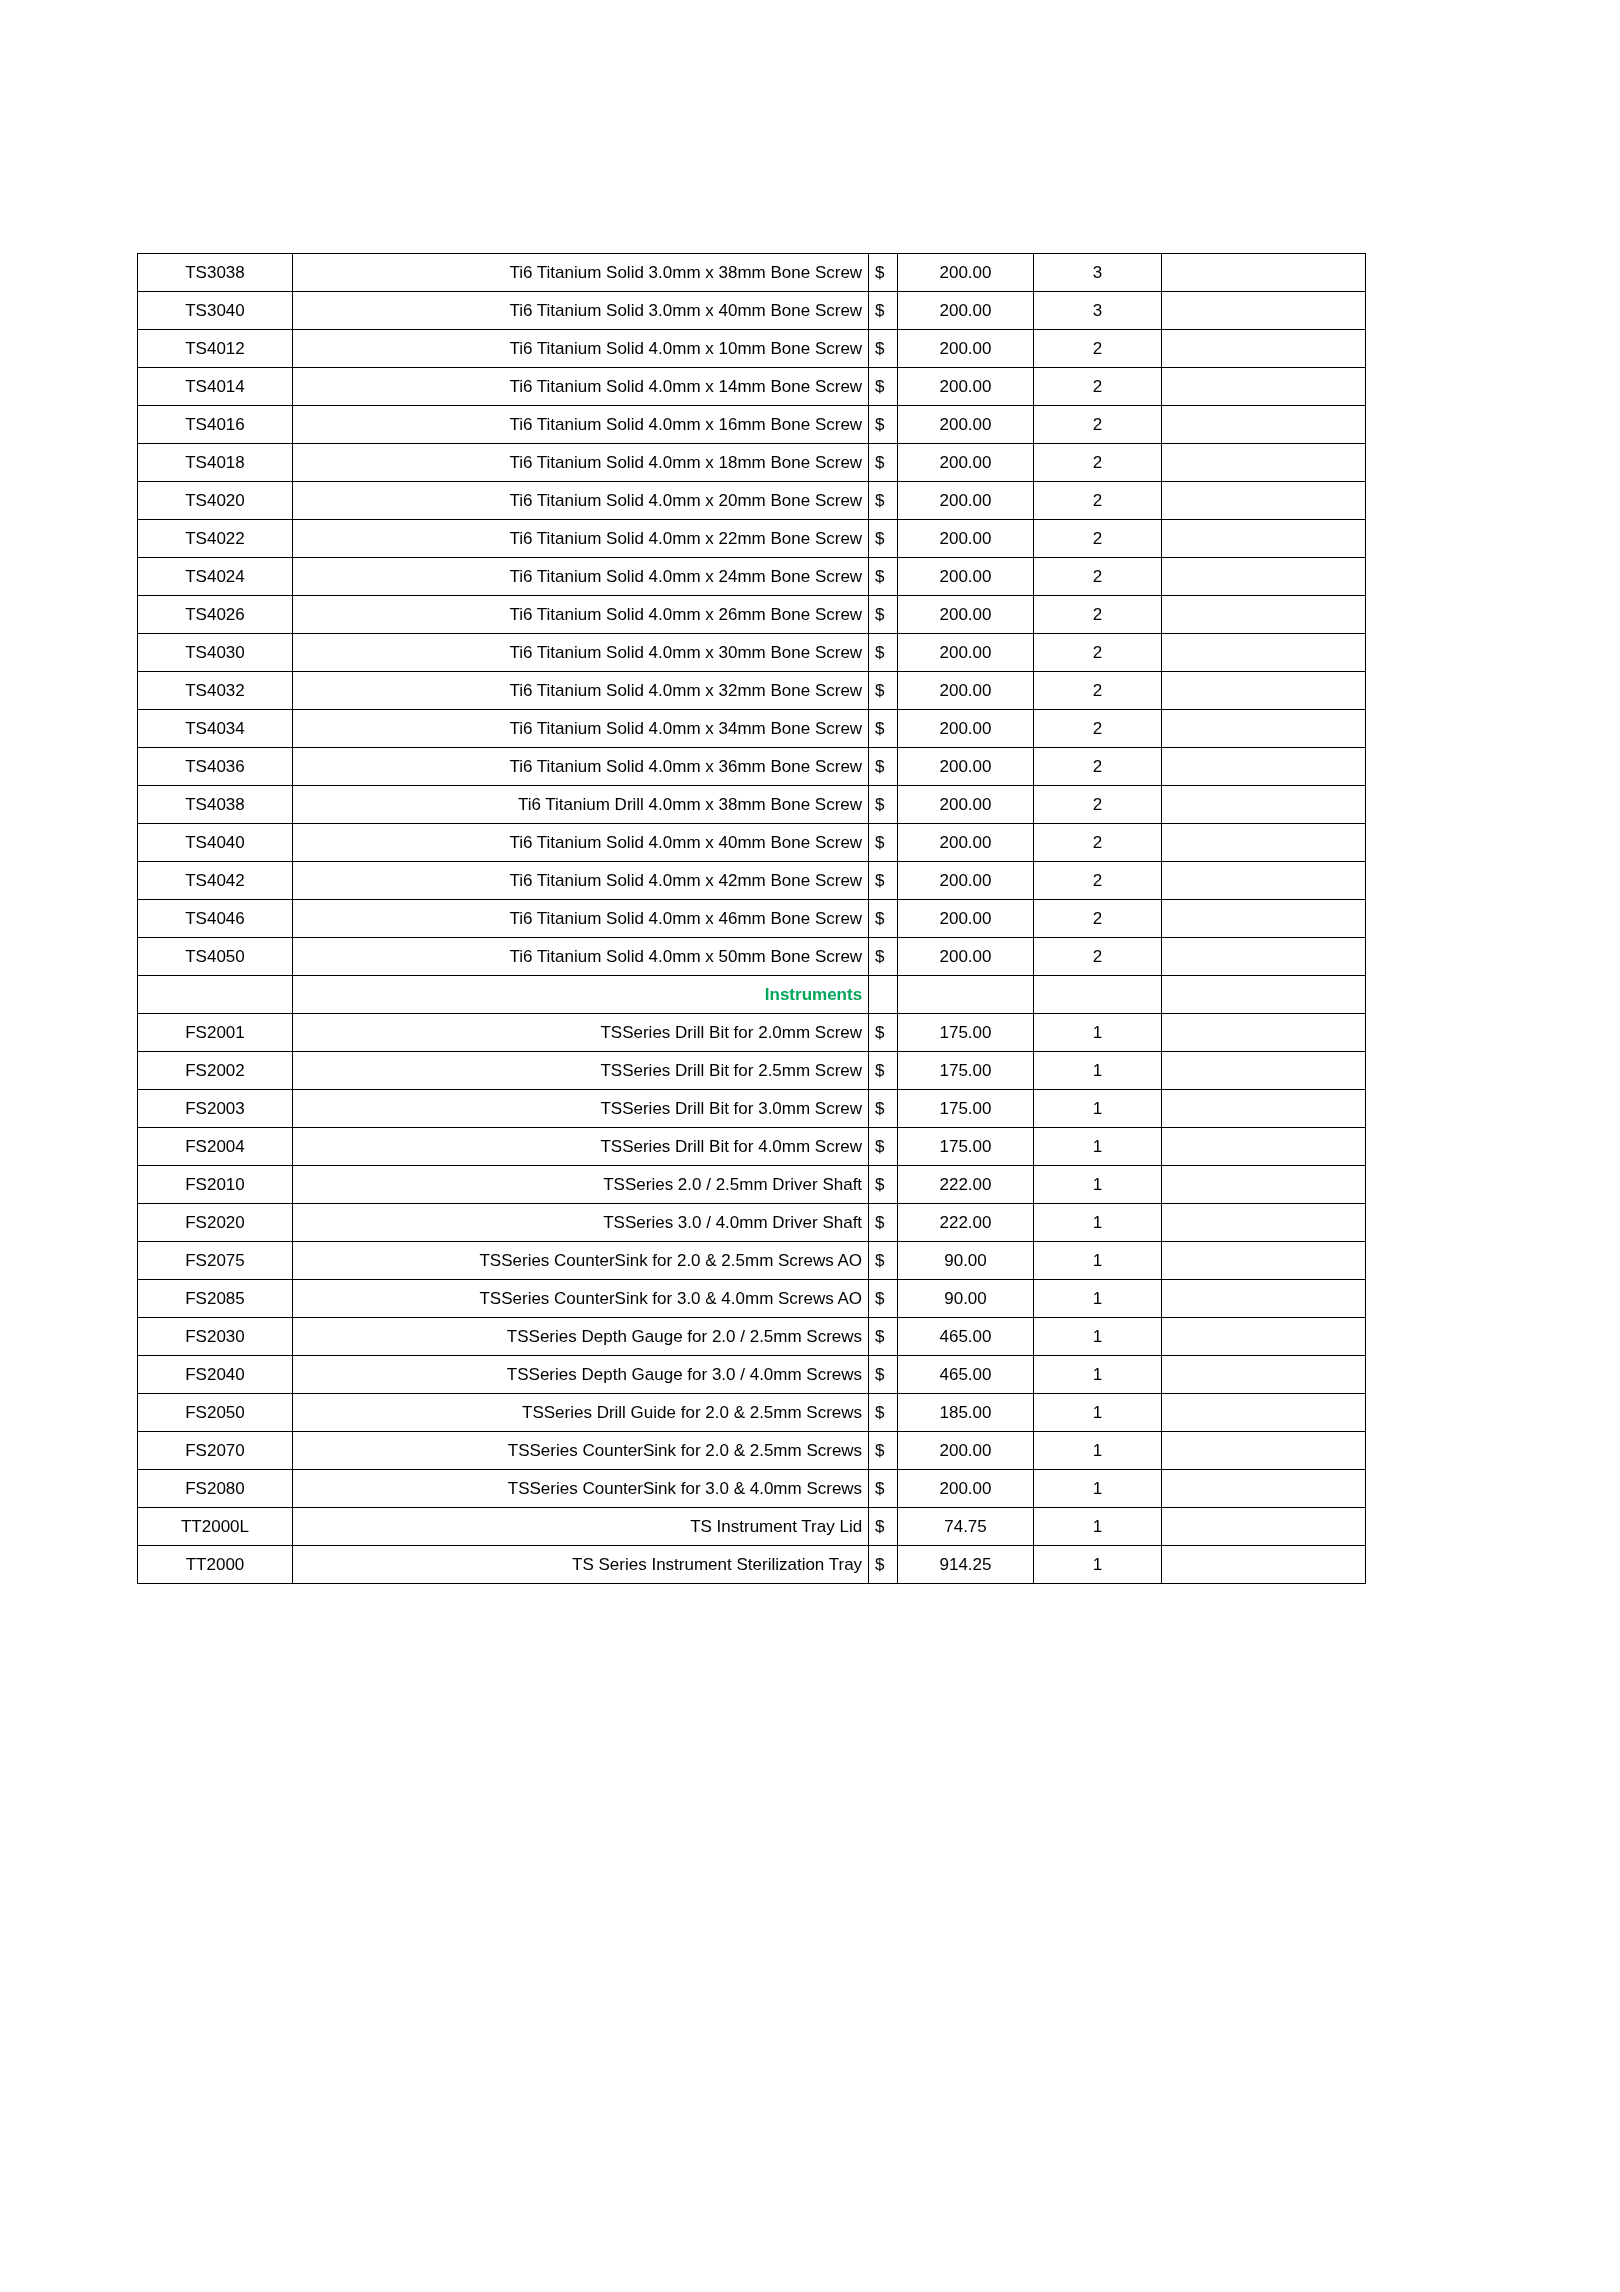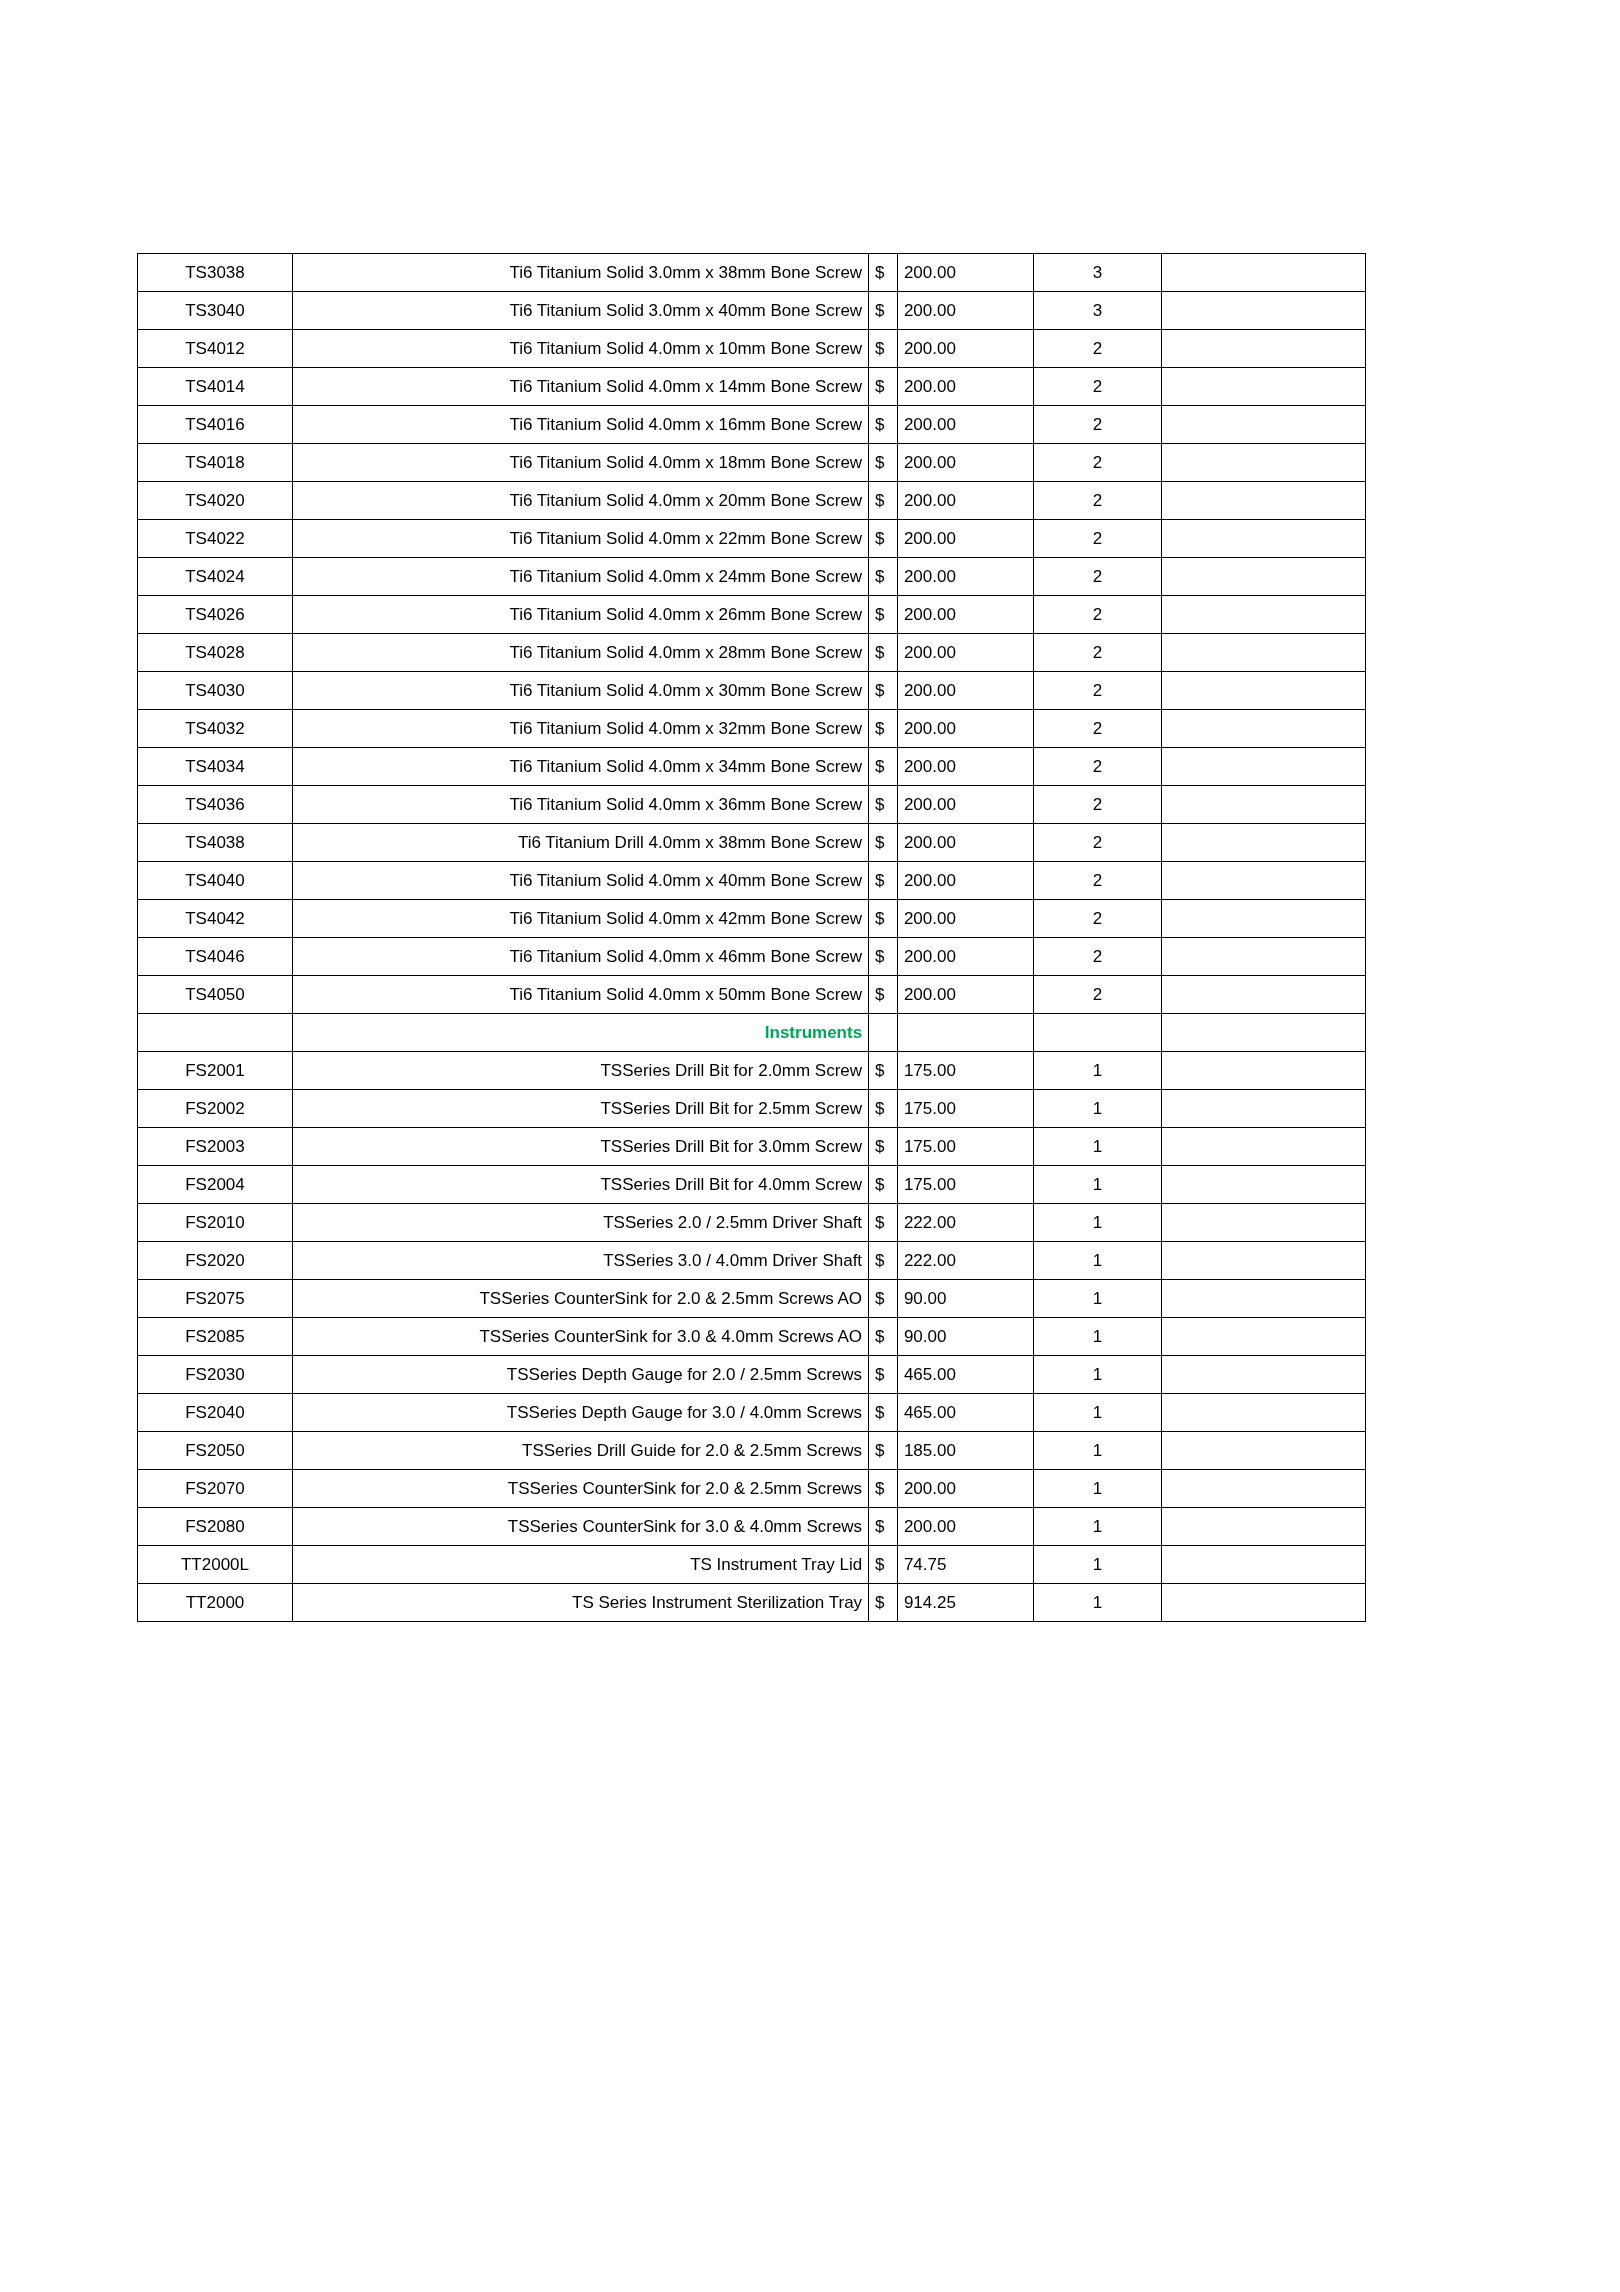--- a/index.html
+++ b/index.html
@@ -55,21 +55,21 @@
   td.desc {
     text-align: right;
     padding-left: 6.9px;
   }
   td.cur {
     text-align: left;
     border-right: none;
     padding-left: 6.9px;
   }
   td.price {
-    text-align: left;
+    text-align: center;
     border-left: none;
     padding-right: 13.7px;
   }
   td.qty {
     text-align: center;
   }
   td.blank {
     text-align: center;
   }
   tr.section td.desc {
@@ -167,28 +167,20 @@
           </tr>
           <tr>
             <td class="code">TS4026</td>
             <td class="desc">Ti6 Titanium Solid 4.0mm x 26mm Bone Screw</td>
             <td class="cur">$</td>
             <td class="price">200.00</td>
             <td class="qty">2</td>
             <td class="blank"></td>
           </tr>
           <tr>
-            <td class="code">TS4028</td>
-            <td class="desc">Ti6 Titanium Solid 4.0mm x 28mm Bone Screw</td>
-            <td class="cur">$</td>
-            <td class="price">200.00</td>
-            <td class="qty">2</td>
-            <td class="blank"></td>
-          </tr>
-          <tr>
             <td class="code">TS4030</td>
             <td class="desc">Ti6 Titanium Solid 4.0mm x 30mm Bone Screw</td>
             <td class="cur">$</td>
             <td class="price">200.00</td>
             <td class="qty">2</td>
             <td class="blank"></td>
           </tr>
           <tr>
             <td class="code">TS4032</td>
             <td class="desc">Ti6 Titanium Solid 4.0mm x 32mm Bone Screw</td>

